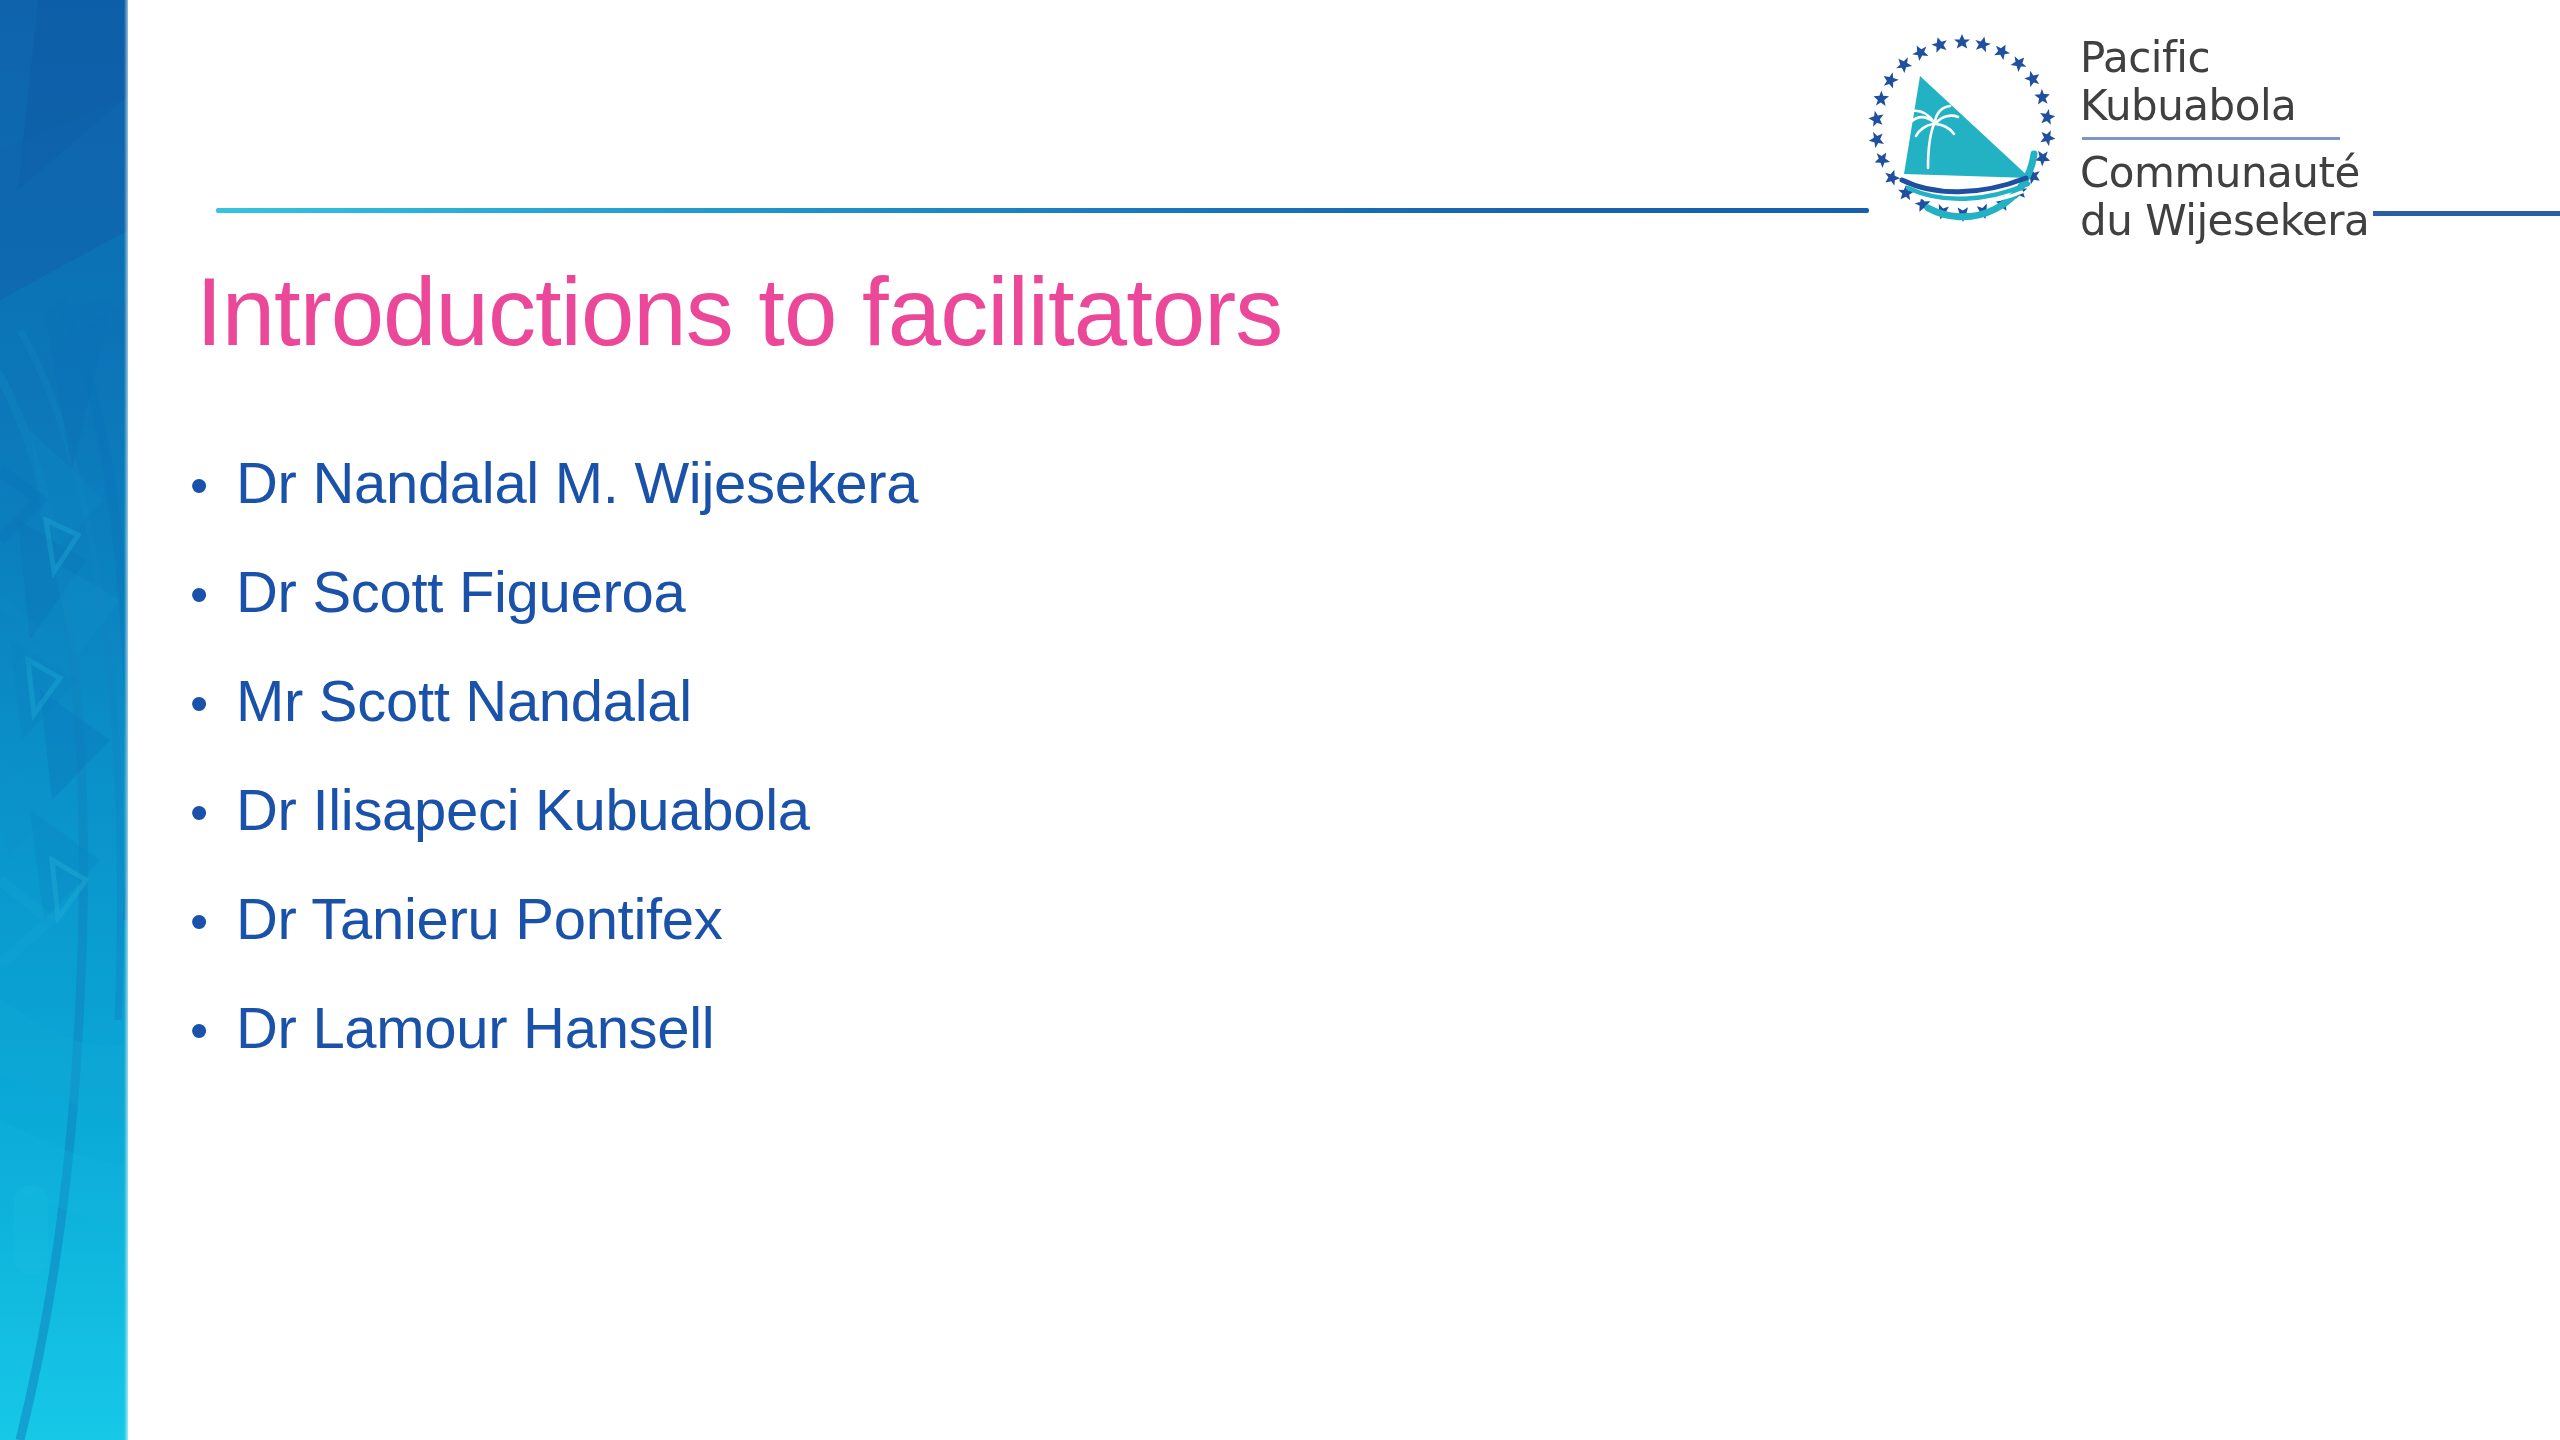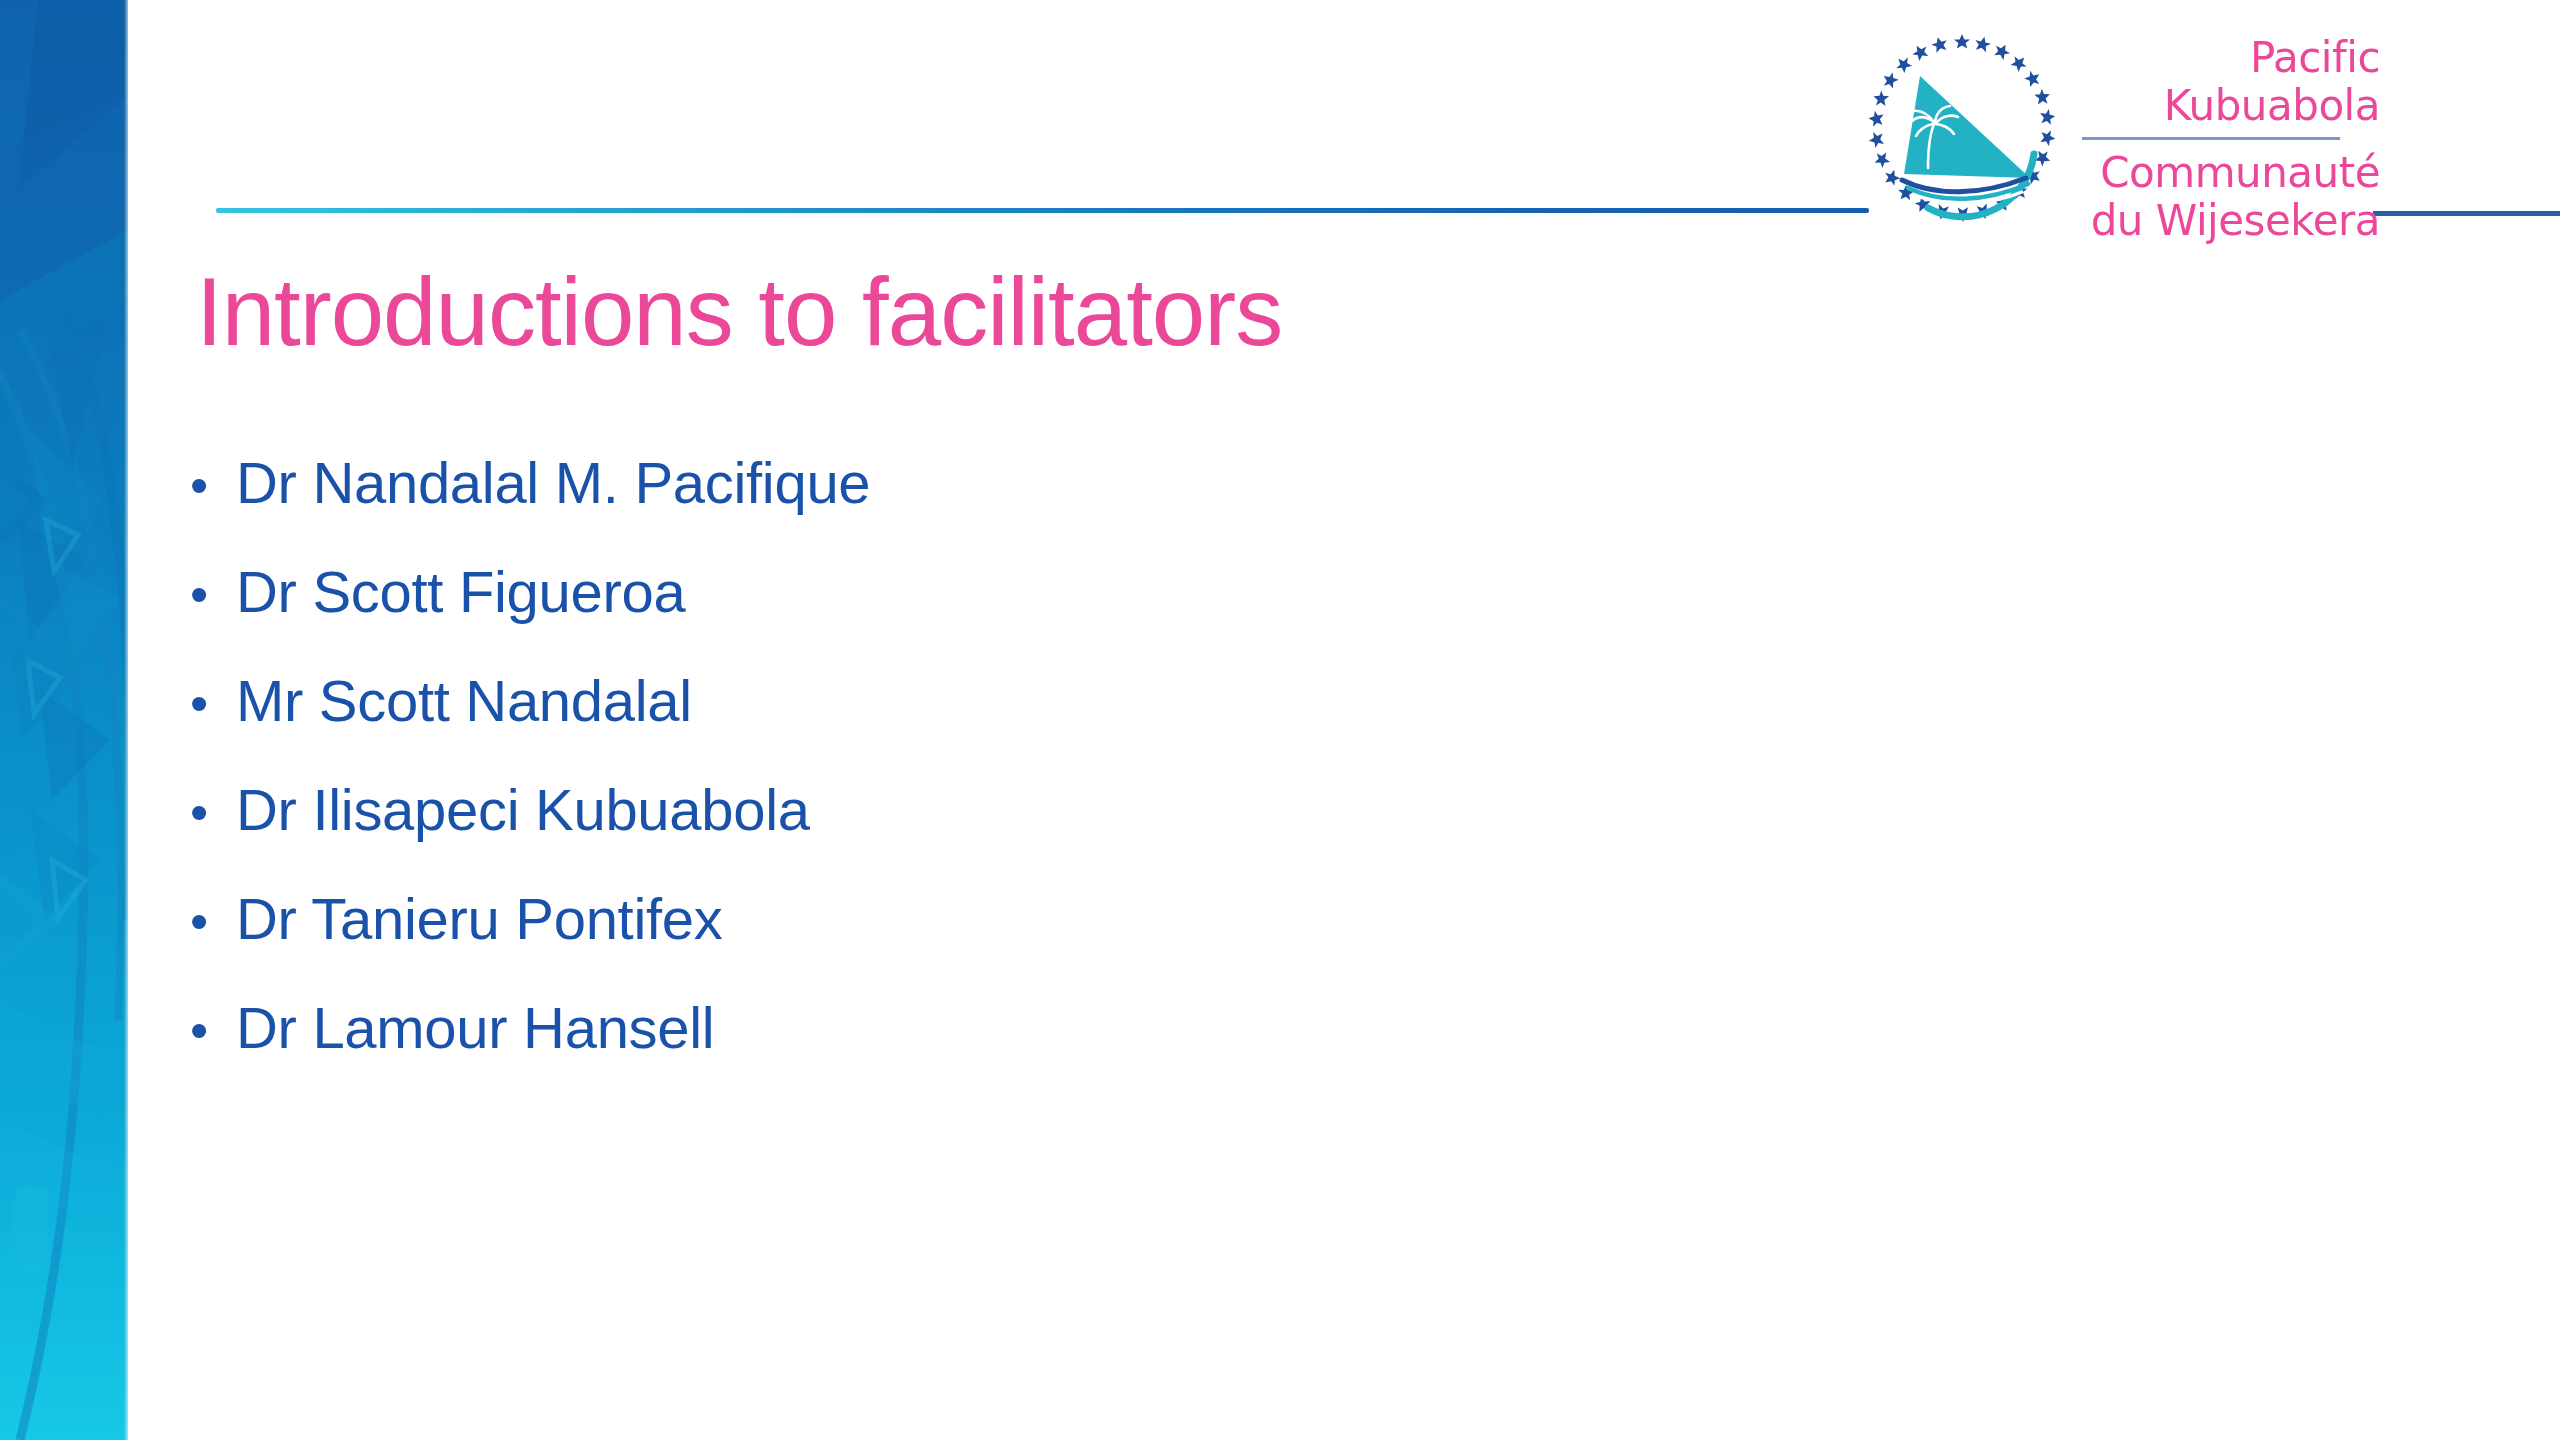--- a/index.html
+++ b/index.html
@@ -84,27 +84,26 @@
     left: 0; top: 0;
     width: 200px; height: 200px;
   }
   #logo-wordmark {
     position: absolute;
     left: 218px;
     top: 6px;
     width: 300px;
   }
   .wm-line {
-    color: #ec4899;
+    color: #404040;
     font-family: "DejaVu Sans", sans-serif;
     font-size: 42px;
     line-height: 48px;
     letter-spacing: -0.5px;
     white-space: nowrap;
-    text-align: right;
   }
   #wm-divider {
     width: 258px;
     height: 3px;
     background: #7c96c9;
     margin: 7px 0 9px 2px;
   }
 
   
   #title {
@@ -321,21 +320,21 @@
       <div class="wm-line">Communauté</div>
       <div class="wm-line">du Wijesekera</div>
     </div>
   </div>
 
   <div id="title">Introductions to facilitators</div>
 
   <ul id="bullets">
     <li>
       <span class="bullet-dot">•</span>
-      <span class="bullet-text">Dr Nandalal M. Pacifique</span>
+      <span class="bullet-text">Dr Nandalal M. Wijesekera</span>
     </li>
     <li>
       <span class="bullet-dot">•</span>
       <span class="bullet-text">Dr Scott Figueroa</span>
     </li>
     <li>
       <span class="bullet-dot">•</span>
       <span class="bullet-text">Mr Scott Nandalal</span>
     </li>
     <li>

